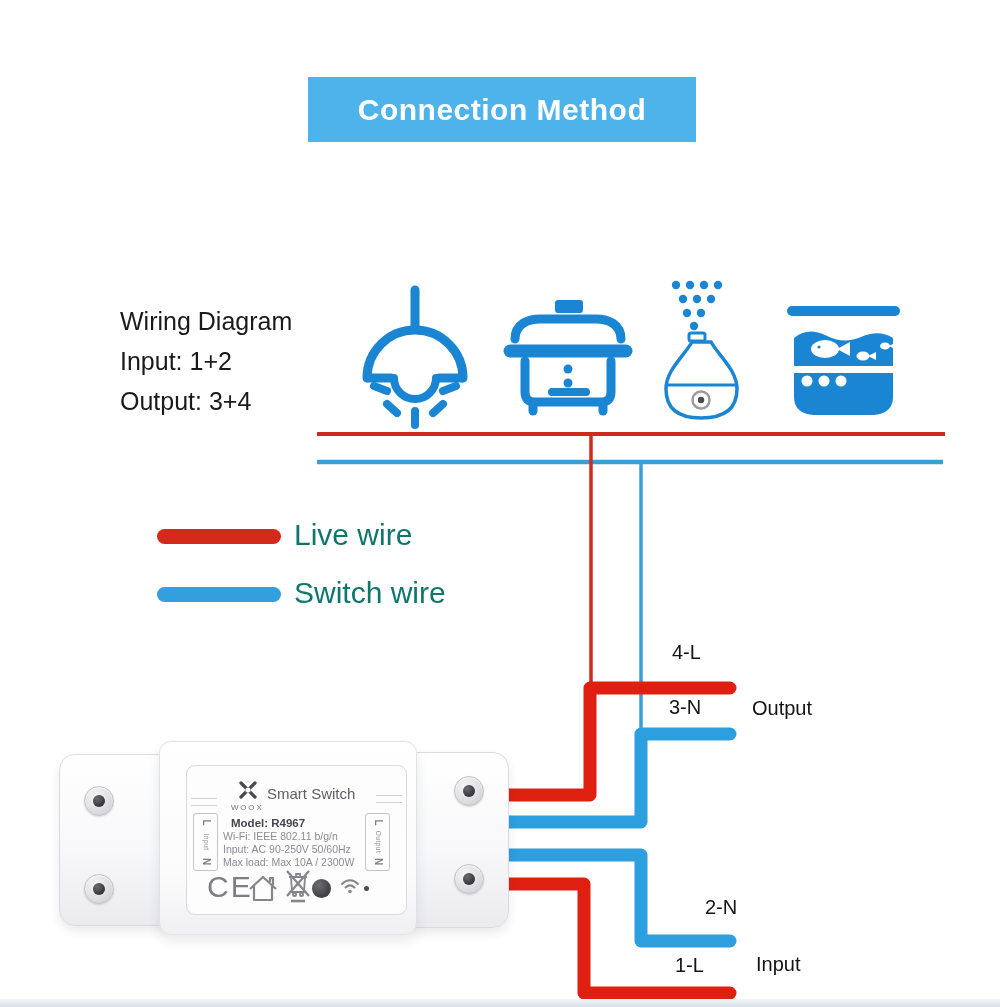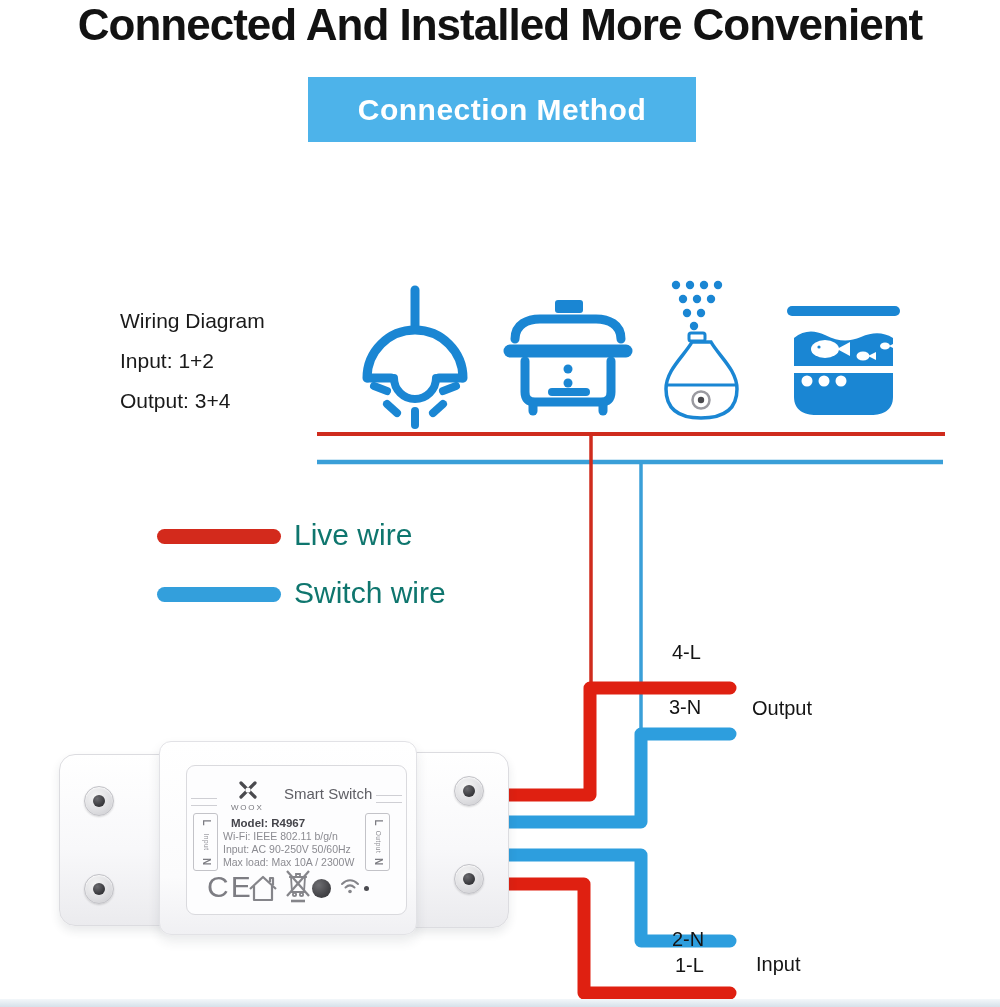--- a/index.html
+++ b/index.html
@@ -7,21 +7,21 @@
         font-family:"Liberation Sans","DejaVu Sans",sans-serif;color:#151515;}
   .abs{position:absolute;}
 
   #main-title{top:0px;left:0;width:1000px;text-align:center;font-size:44px;font-weight:bold;
               letter-spacing:-1px;color:#121212;white-space:nowrap;}
 
   #connection-banner{left:308px;top:77px;width:388px;height:65px;background:#4db3ea;
                      display:flex;align-items:center;justify-content:center;}
   #connection-banner span{color:#ffffff;font-size:30px;font-weight:bold;letter-spacing:0.5px;}
 
-  #wiring-info{left:120px;top:301px;font-size:21px;line-height:40px;color:#1a1a1a;}
+  #wiring-info{left:120px;top:301px;font-size:25px;line-height:40px;color:#1a1a1a;}
 
   .legend-bar{width:124px;height:15px;border-radius:8px;}
   .legend-label{font-size:30px;color:#0f766e;}
 
   .wire-label{font-size:20px;color:#141414;white-space:nowrap;}
 
   
   #device{left:59px;top:741px;width:448px;height:194px;}
   .cap{position:absolute;background:linear-gradient(180deg,#ffffff 0%,#f8f8fa 55%,#ebebee 100%);
        border:1px solid #dcdce0;box-shadow:0 5px 10px rgba(40,50,60,0.10);}
@@ -37,37 +37,36 @@
          border:1.5px solid #dadade;background:#fdfdfe;}
   .molding{position:absolute;height:0;border-top:1.5px solid #cfcfd4;width:26px;}
   .terminal{position:absolute;width:23px;height:56px;top:47px;border:1.5px solid #c3c3c8;border-radius:3px;
             background:#fdfdfe;}
   .terminal .t-top,.terminal .t-bot{position:absolute;left:50%;font-size:10px;color:#7c7c82;font-weight:bold;}
   .terminal .t-top{top:3px;transform:translateX(-50%) rotate(90deg);}
   .terminal .t-bot{bottom:3px;transform:translateX(-50%) rotate(90deg);}
   .terminal .t-mid{position:absolute;left:50%;top:50%;transform:translate(-50%,-50%) rotate(90deg);
                    font-size:6.5px;color:#8d8d93;letter-spacing:0.5px;white-space:nowrap;}
   #brand-name{position:absolute;left:44px;top:37px;font-size:8px;letter-spacing:1.8px;color:#77777d;}
-  #product-name{position:absolute;left:97px;top:19px;font-size:15px;color:#5e5e64;}
+  #product-name{position:absolute;left:80px;top:19px;font-size:15px;color:#5e5e64;}
   .spec{position:absolute;left:36px;font-size:10.5px;color:#8b8b91;white-space:nowrap;text-align:center;}
   #model-text{position:absolute;left:44px;top:51px;font-size:11.5px;font-weight:bold;color:#45454b;}
   #ce-mark{position:absolute;left:20px;top:104px;font-size:30px;font-weight:400;color:#7d7d83;letter-spacing:2px;}
   #reset-button{position:absolute;left:125px;top:113px;width:19px;height:19px;border-radius:50%;
                 background:radial-gradient(circle at 35% 32%,#6e6e72 0%,#454549 60%,#323236 100%);}
   #indicator-dot{position:absolute;left:177px;top:120px;width:5px;height:5px;border-radius:50%;background:#4b4b50;}
 
   #bottom-edge{left:0;bottom:0;width:1000px;height:8px;
                background:linear-gradient(180deg,#f3f7fa 0%,#d6e1ea 100%);}
 </style>
 </head>
 <body>
 
 <div id="page">
 
-  <div id="main-title" class="abs">Connected And Installed More Convenient</div>
 
   <div id="connection-banner" class="abs">
     <span>Connection Method</span>
   </div>
 
   <div id="wiring-info" class="abs">
     <div>Wiring Diagram</div>
     <div>Input: 1+2</div>
     <div>Output: 3+4</div>
   </div>
@@ -157,21 +156,21 @@
   </svg>
 
   <div class="abs legend-bar" style="left:157px;top:529px;background:#d32a1c;"></div>
   <div class="abs legend-label" style="left:294px;top:518px;">Live wire</div>
   <div class="abs legend-bar" style="left:157px;top:587px;background:#339fdc;"></div>
   <div class="abs legend-label" style="left:294px;top:576px;">Switch wire</div>
 
   <div class="abs wire-label" style="left:672px;top:641px;">4-L</div>
   <div class="abs wire-label" style="left:669px;top:696px;text-align:right;">3-N</div>
   <div class="abs wire-label" style="left:752px;top:697px;">Output</div>
-  <div class="abs wire-label" style="left:672px;top:896px;margin-top:32px;">2-N</div>
+  <div class="abs wire-label" style="left:705px;top:896px;">2-N</div>
   <div class="abs wire-label" style="left:675px;top:954px;">1-L</div>
   <div class="abs wire-label" style="left:756px;top:953px;">Input</div>
 
   <div id="device" class="abs">
     <div class="cap" style="left:0;top:13px;width:110px;height:170px;border-radius:16px 5px 5px 16px;"></div>
     <div class="cap" style="left:352px;top:11px;width:96px;height:174px;border-radius:5px 16px 16px 5px;"></div>
     <div id="device-body"></div>
 
     <div class="screw" style="left:25px;top:45px;"></div>
     <div class="screw" style="left:25px;top:133px;"></div>

